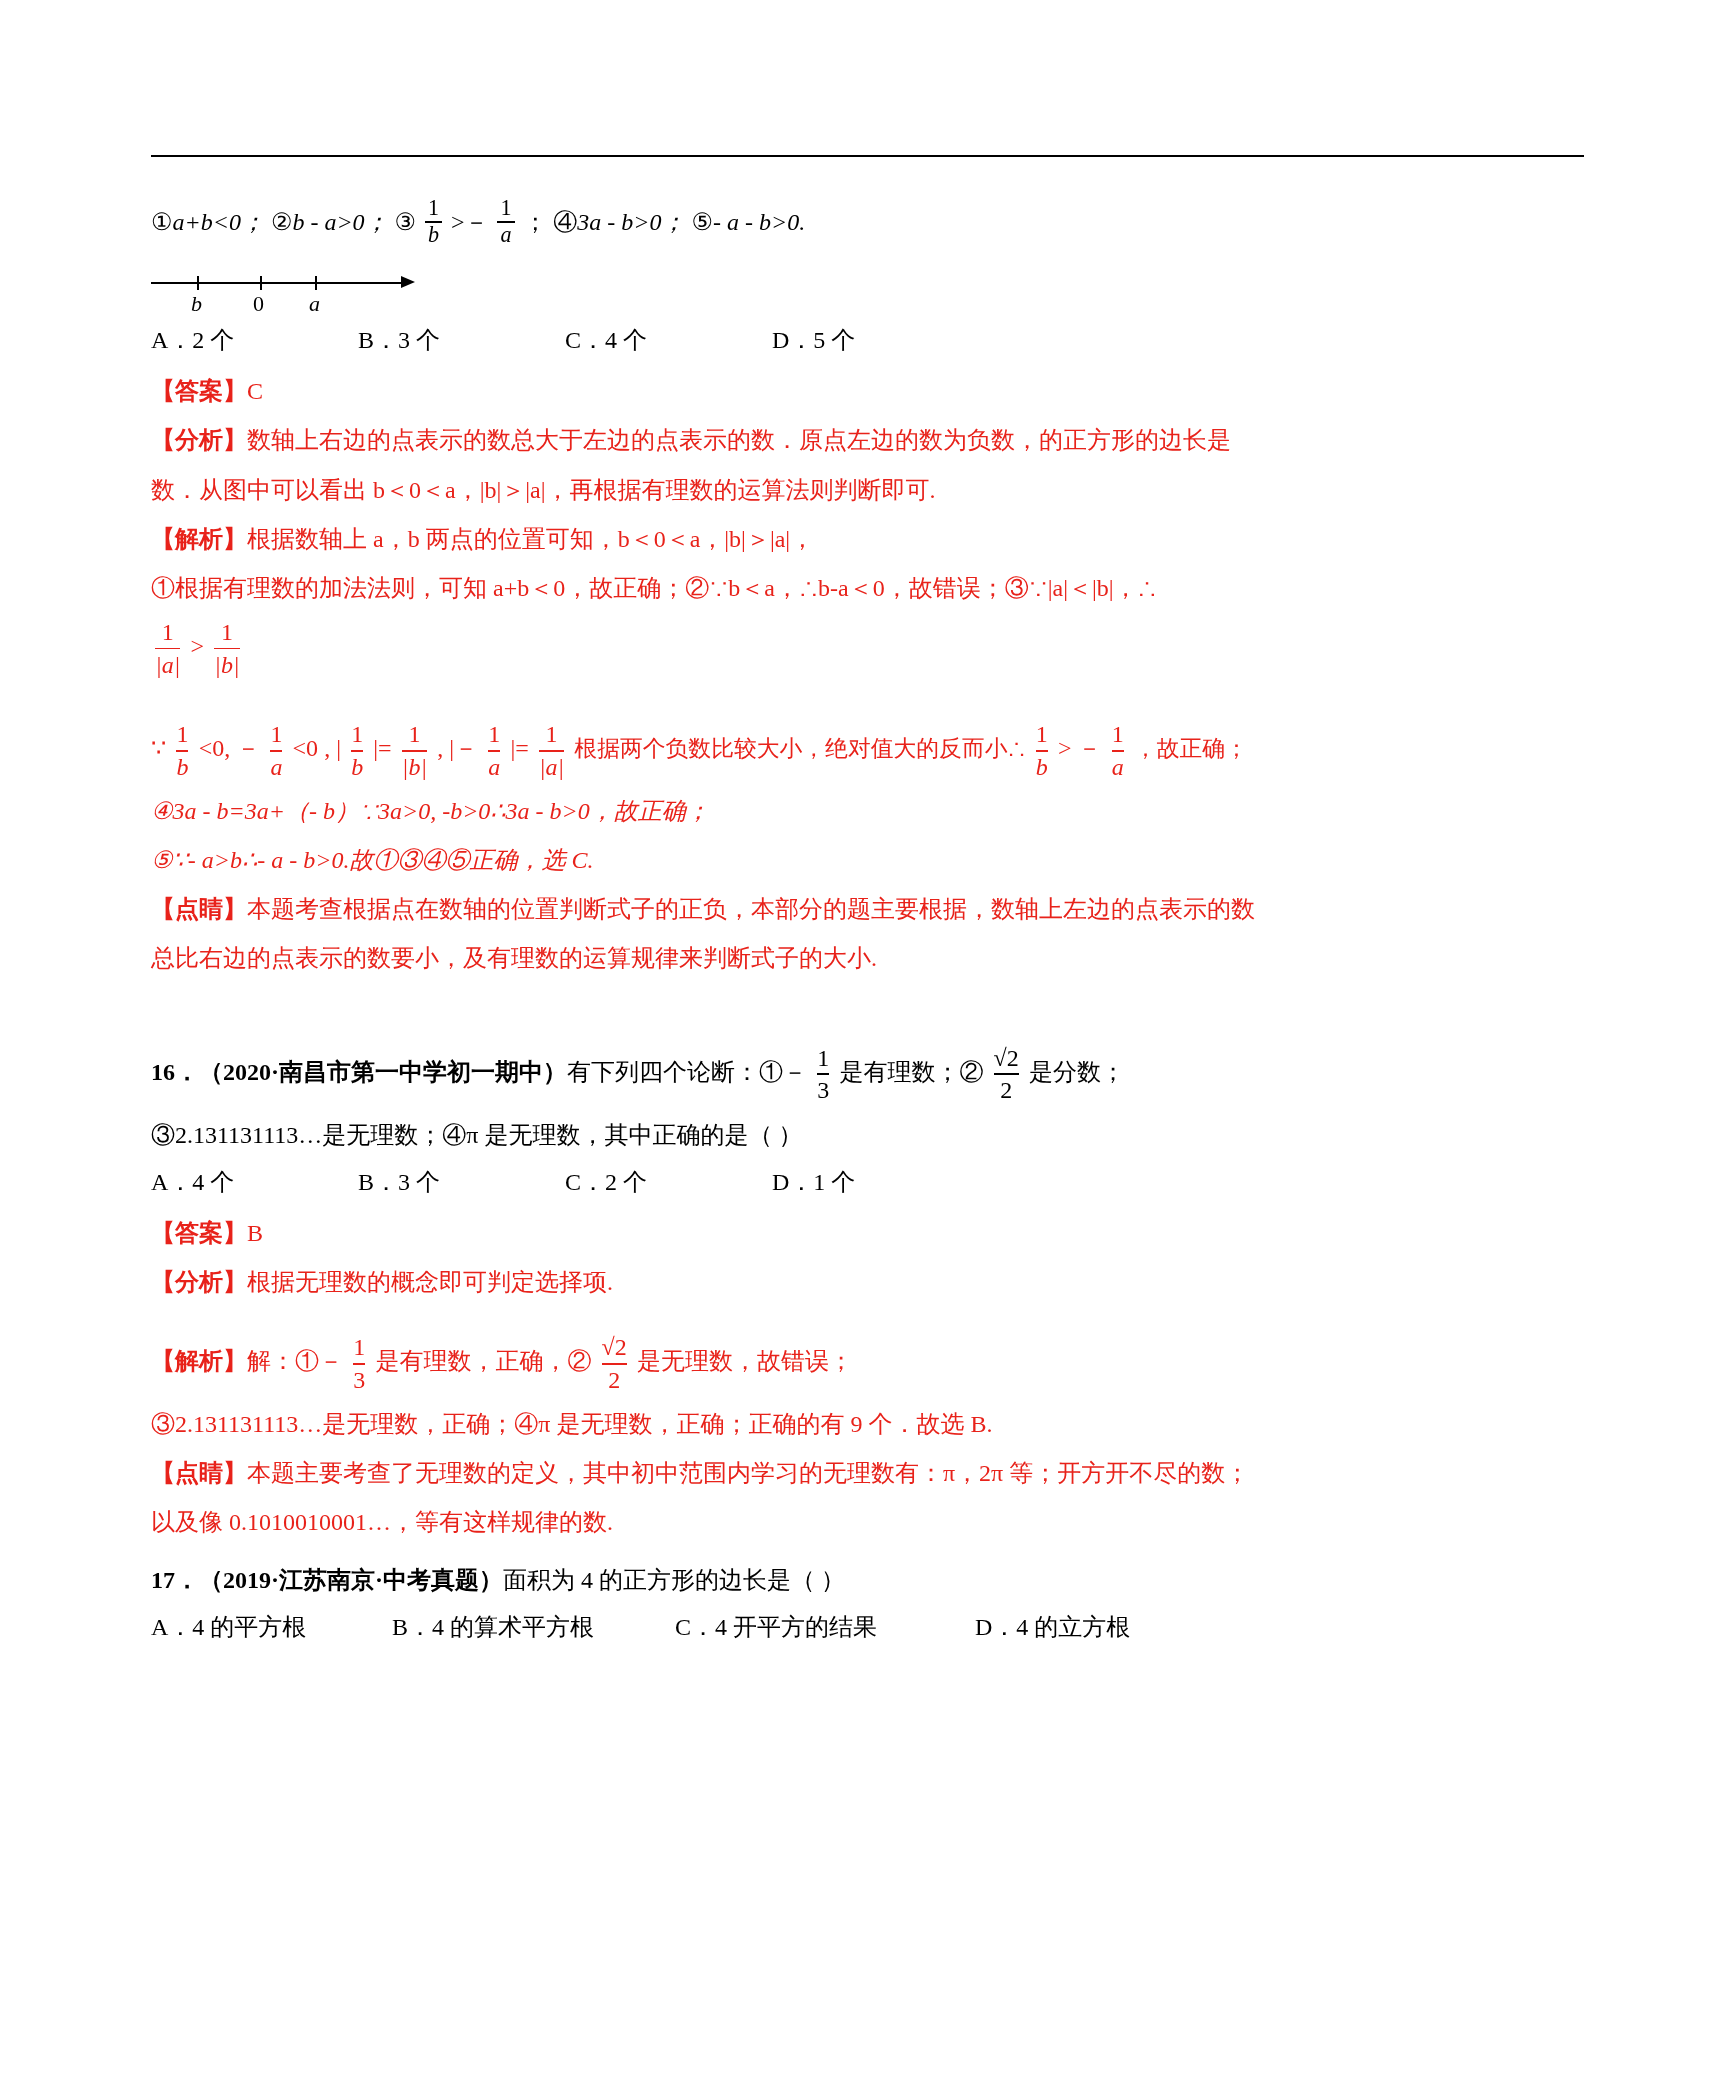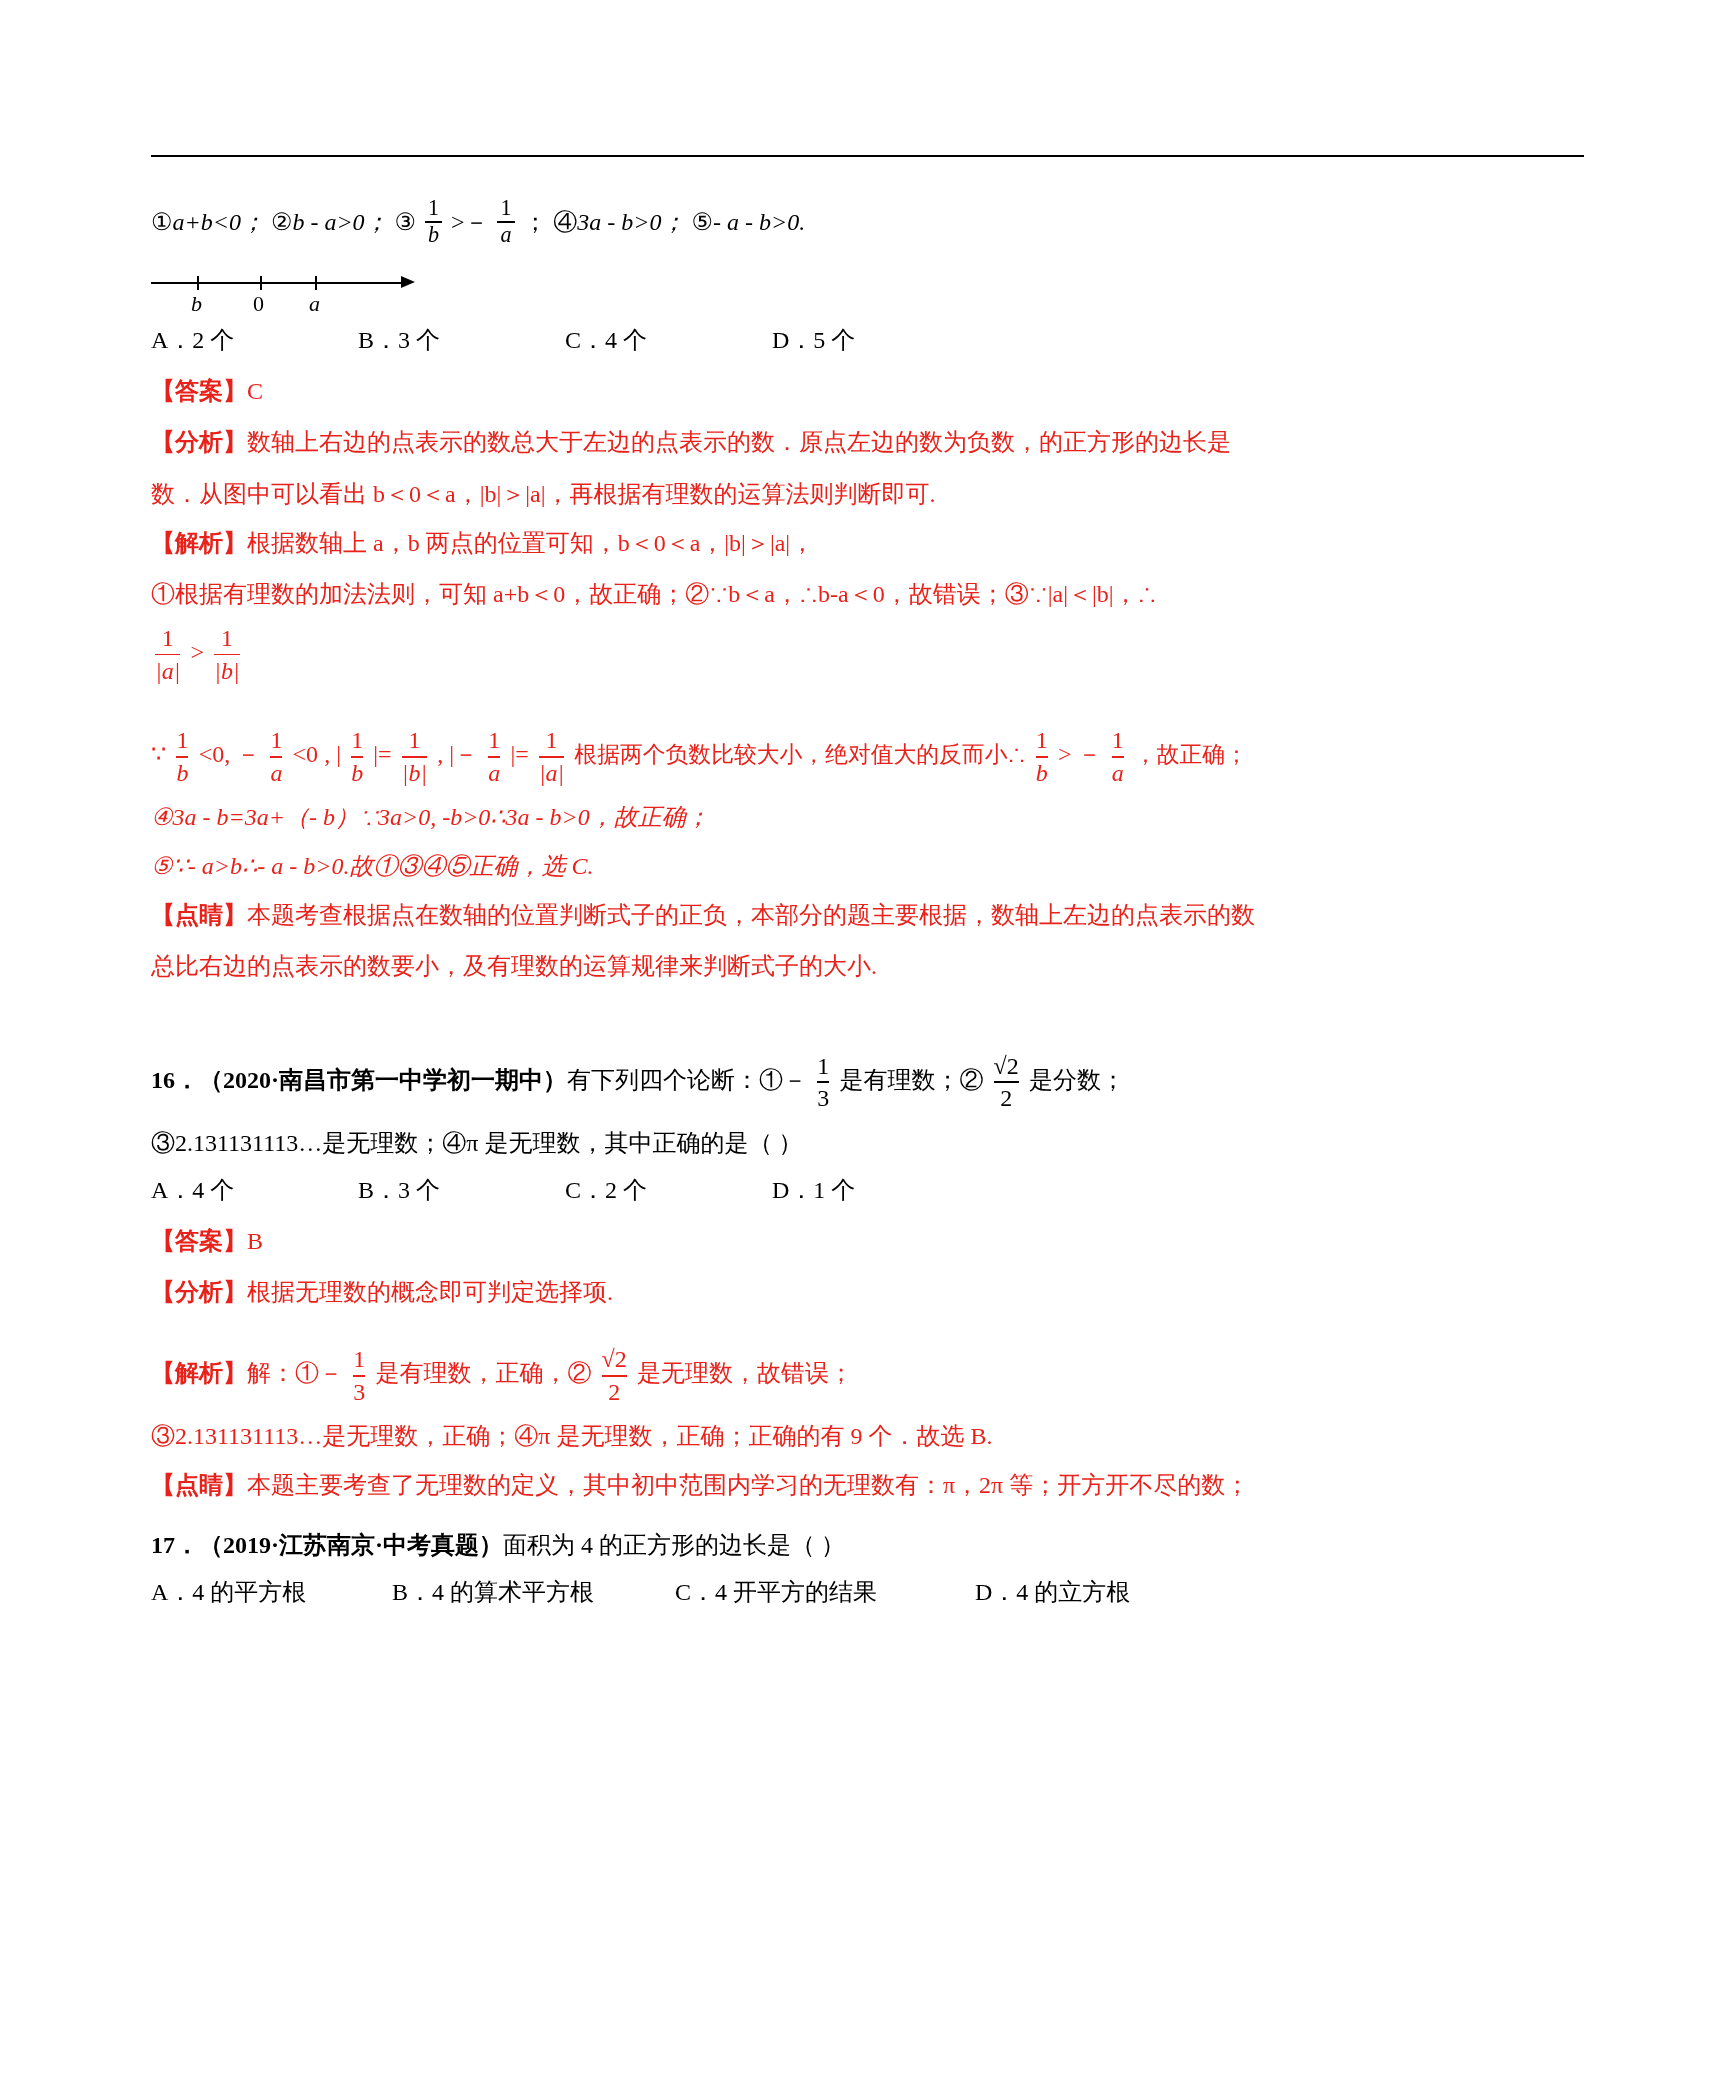--- a/index.html
+++ b/index.html
@@ -95,21 +95,21 @@
   .choices span { display:inline-block; }
   .c1 { width: 201px; }
   .c2 { width: 201px; }
   .c3 { width: 201px; }
 
   .para {
     font-size: 24px;
     line-height: 1.52;
     margin: 0 0 12.6px 0;
   }
-  .tag { font-weight: bold; font-family: Liberation Mono, monospace; }
+  .tag { font-weight: bold; }
 
   .blockfrac-line {
     font-size: 24px;
     line-height: 1.0;
     margin: 14.3px 0 14.3px 0;
   }
   .bigfrac {
     display:inline-block;
     vertical-align: middle;
     text-align:center;
@@ -334,20 +334,23 @@
       <span>是无理数，故错误；</span>
     </div>
 
     <div class="para red">
       <span>③2.131131113…是无理数，正确；④π 是无理数，正确；正确的有 9 个．故选 B.</span>
     </div>
 
     <div class="para red">
       <span class="tag">【点睛】</span><span>本题主要考查了无理数的定义，其中初中范围内学习的无理数有：π，2π 等；开方开不尽的数；</span>
     </div>
+    <div class="para red">
+      <span>以及像 0.1010010001…，等有这样规律的数.</span>
+    </div>
 
     <div class="spacer20"></div>
 
     <div class="para blk">
       <span class="qnum">17．</span><span class="qnum">（2019·江苏南京·中考真题）</span><span>面积为 4 的正方形的边长是（        ）</span>
     </div>
 
     <div class="choices">
       <span style="width:235px;">A．4 的平方根</span>
       <span style="width:277px;">B．4 的算术平方根</span>

